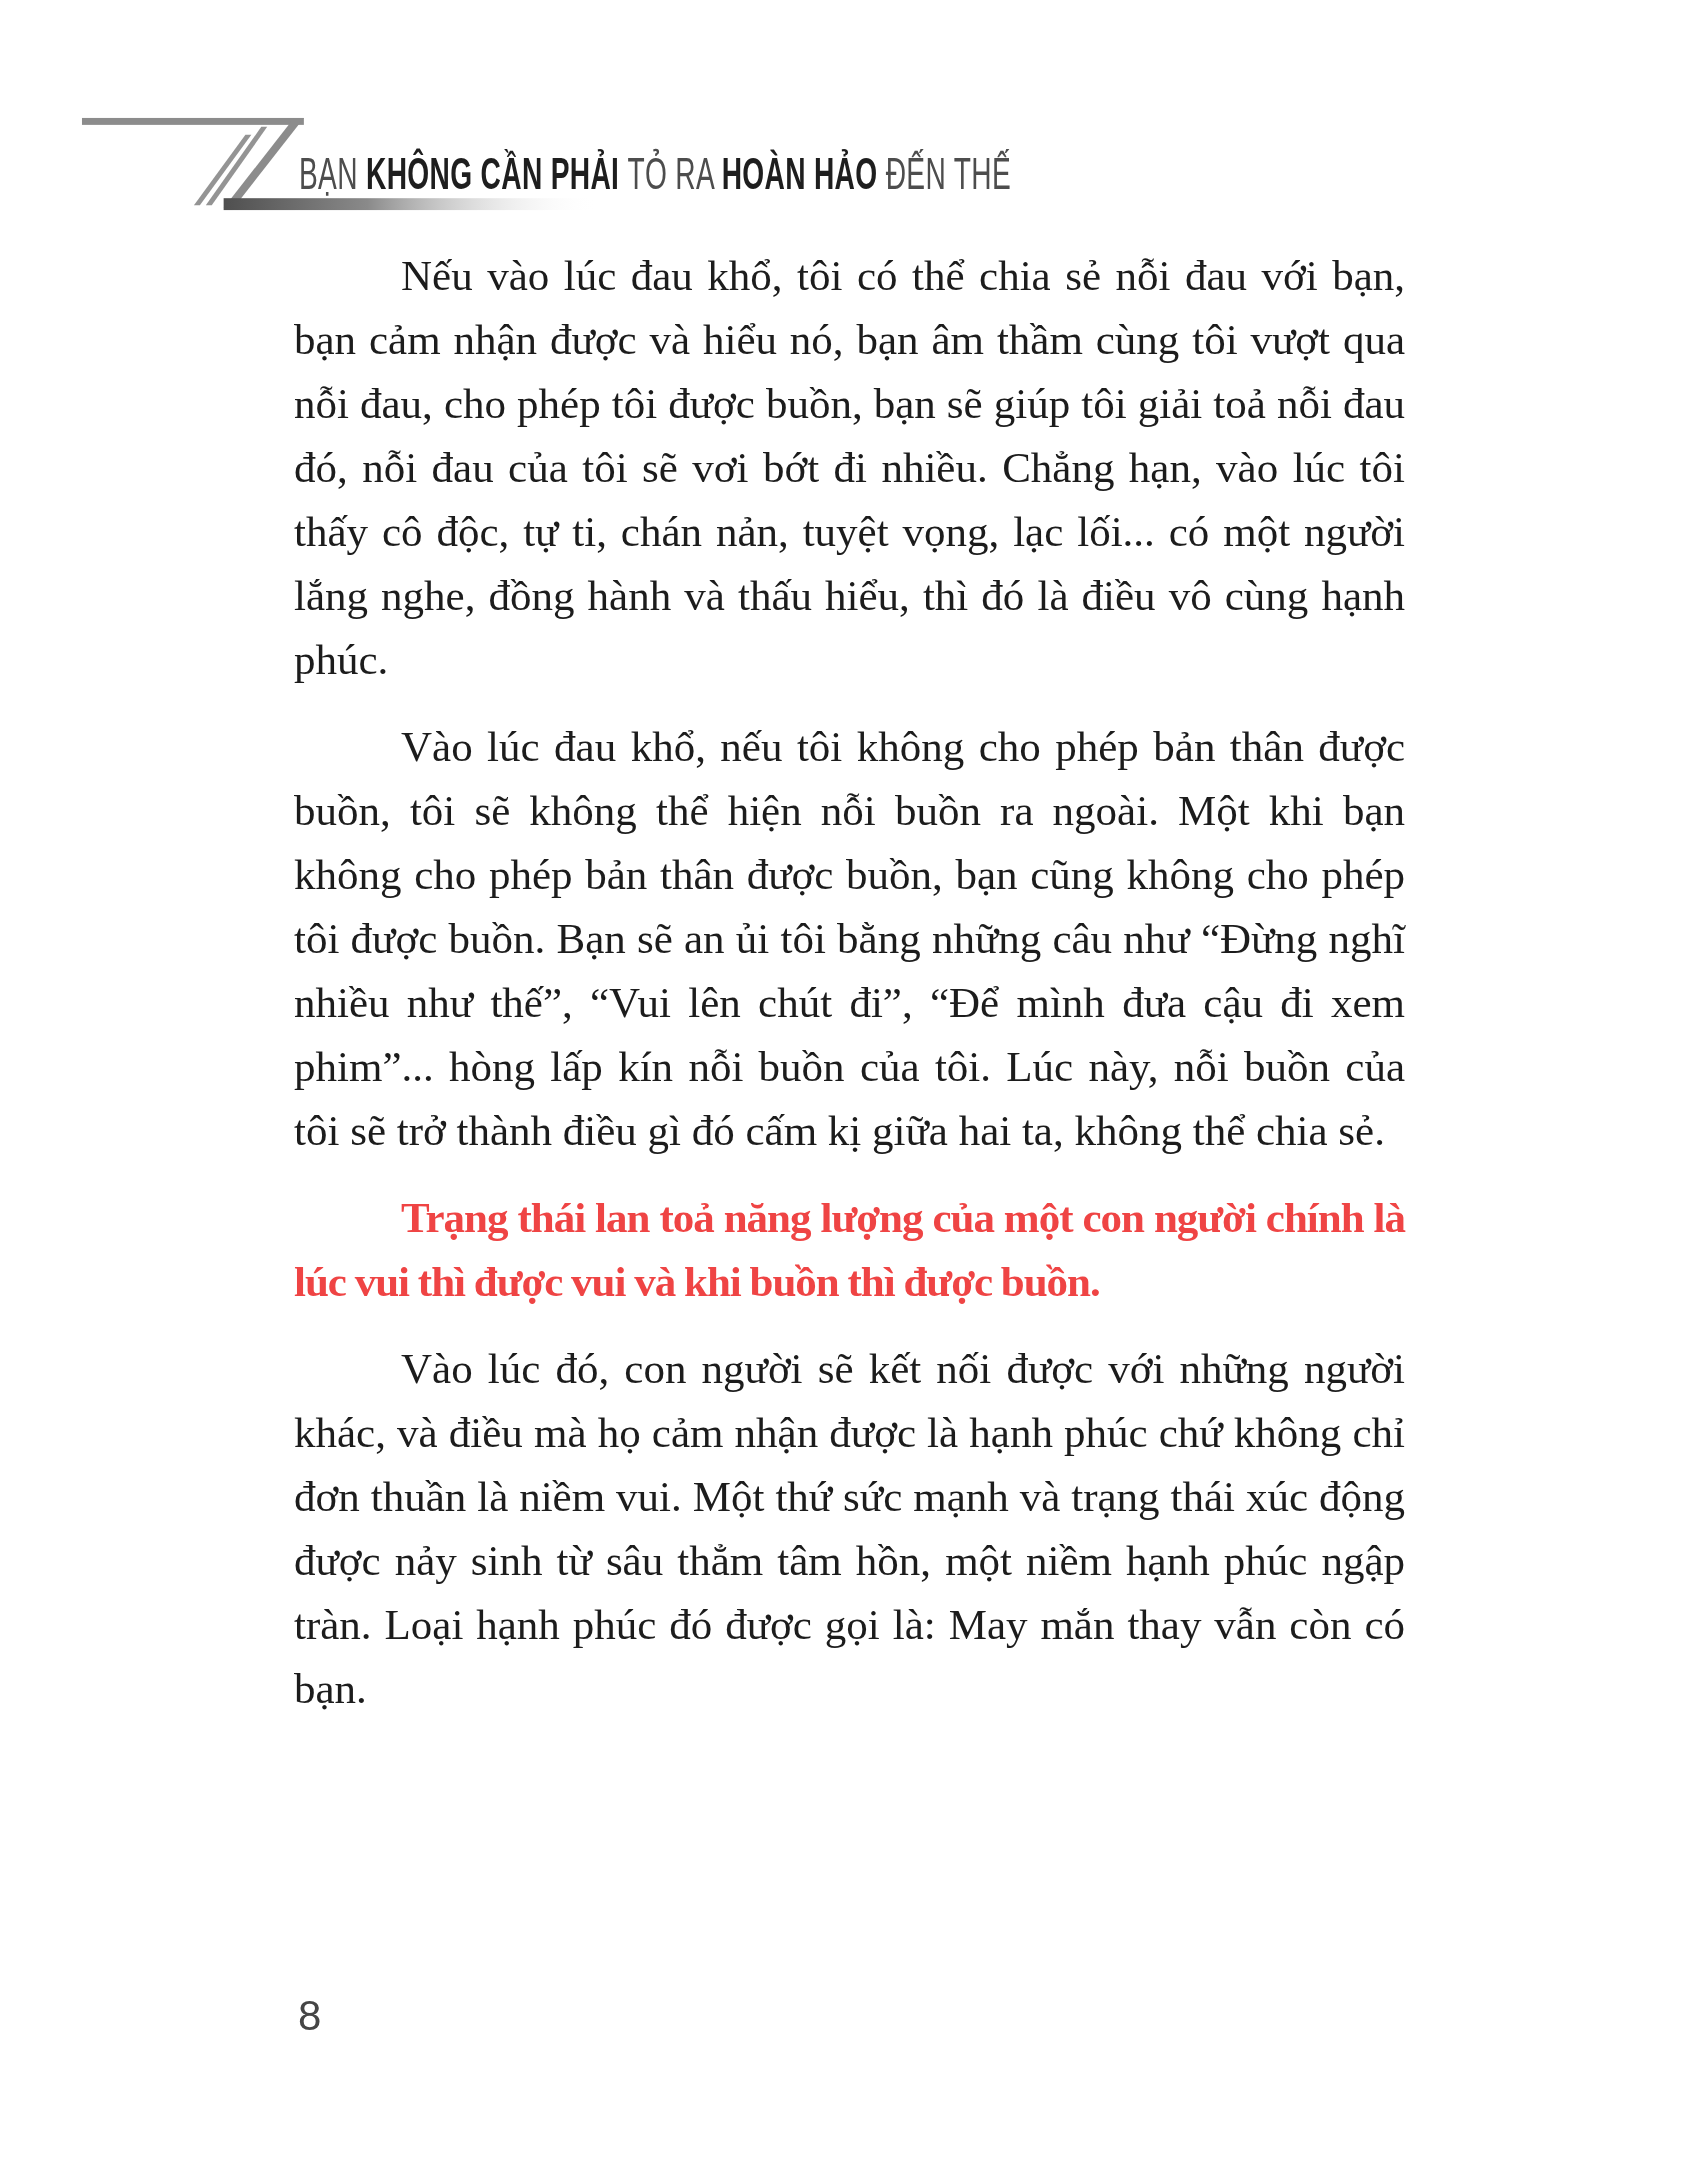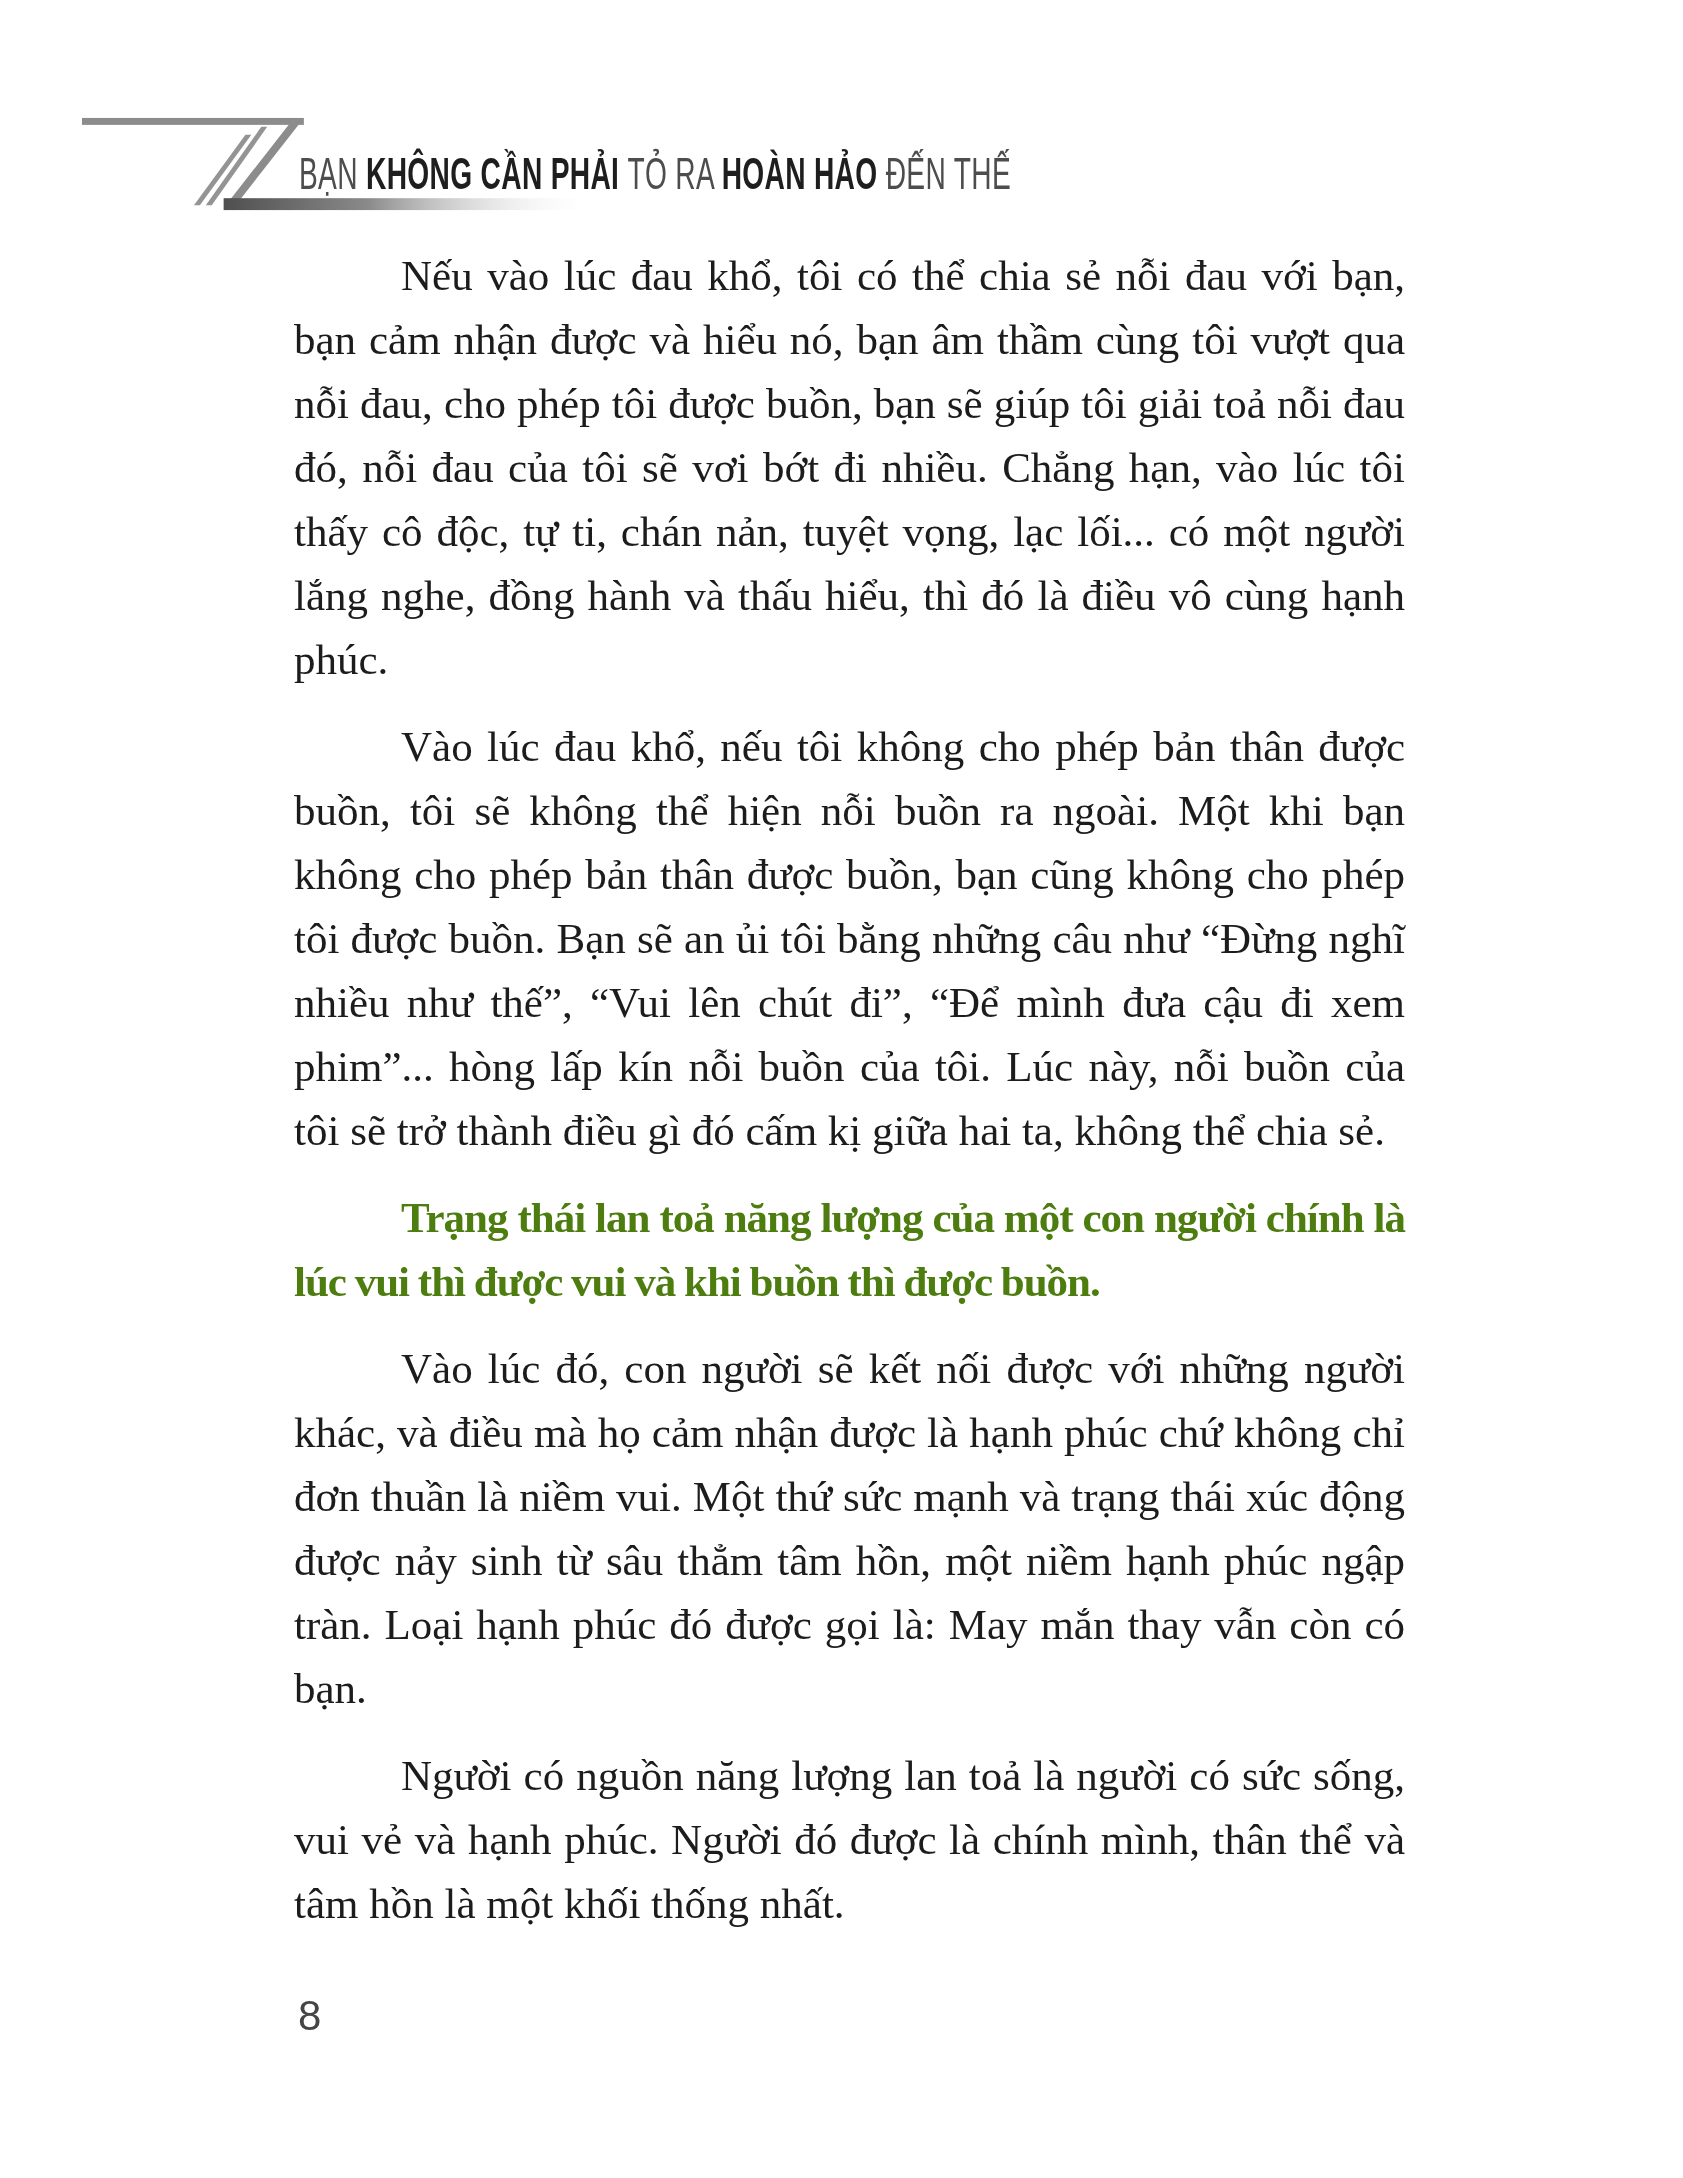--- a/index.html
+++ b/index.html
@@ -50,21 +50,21 @@
     line-height: 64px;
     color: #1c1c1c;
     text-align: justify;
   }
   .body-col p {
     margin: 0 0 23px 0;
     text-indent: 107px;
   }
   .para-bold {
     font-weight: 700;
-    color: #4d7c0f;
+    color: #ef4444;
     letter-spacing: -1px;
     word-spacing: -1px;
   }
 
   
   .page-num {
     position: absolute;
     left: 298px;
     top: 1992px;
     font-family: "Liberation Sans", "DejaVu Sans", sans-serif;
@@ -102,19 +102,18 @@
     <h1 class="running-head">
       <span class="seg-light">BẠN </span><span class="seg-bold">KHÔNG CẦN PHẢI </span><span class="seg-light">TỎ RA </span><span class="seg-bold">HOÀN HẢO </span><span class="seg-light">ĐẾN THẾ</span>
     </h1>
   </header>
 
   <main class="body-col">
     <p class="para">Nếu vào lúc đau khổ, tôi có thể chia sẻ nỗi đau với bạn, bạn cảm nhận được và hiểu nó, bạn âm thầm cùng tôi vượt qua nỗi đau, cho phép tôi được buồn, bạn sẽ giúp tôi giải toả nỗi đau đó, nỗi đau của tôi sẽ vơi bớt đi nhiều. Chẳng hạn, vào lúc tôi thấy cô độc, tự ti, chán nản, tuyệt vọng, lạc lối... có một người lắng nghe, đồng hành và thấu hiểu, thì đó là điều vô cùng hạnh phúc.</p>
     <p class="para">Vào lúc đau khổ, nếu tôi không cho phép bản thân được buồn, tôi sẽ không thể hiện nỗi buồn ra ngoài. Một khi bạn không cho phép bản thân được buồn, bạn cũng không cho phép tôi được buồn. Bạn sẽ an ủi tôi bằng những câu như “Đừng nghĩ nhiều như thế”, “Vui lên chút đi”, “Để mình đưa cậu đi xem phim”... hòng lấp kín nỗi buồn của tôi. Lúc này, nỗi buồn của tôi sẽ trở thành điều gì đó cấm kị giữa hai ta, không thể chia sẻ.</p>
     <p class="para para-bold">Trạng thái lan toả năng lượng của một con người chính là lúc vui thì được vui và khi buồn thì được buồn.</p>
     <p class="para">Vào lúc đó, con người sẽ kết nối được với những người khác, và điều mà họ cảm nhận được là hạnh phúc chứ không chỉ đơn thuần là niềm vui. Một thứ sức mạnh và trạng thái xúc động được nảy sinh từ sâu thẳm tâm hồn, một niềm hạnh phúc ngập tràn. Loại hạnh phúc đó được gọi là: May mắn thay vẫn còn có bạn.</p>
-    <p class="para">Người có nguồn năng lượng lan toả là người có sức sống, vui vẻ và hạnh phúc. Người đó được là chính mình, thân thể và tâm hồn là một khối thống nhất.</p>
   </main>
 
   <div class="page-num">8</div>
 
 </div>
 
 
 </body></html>

